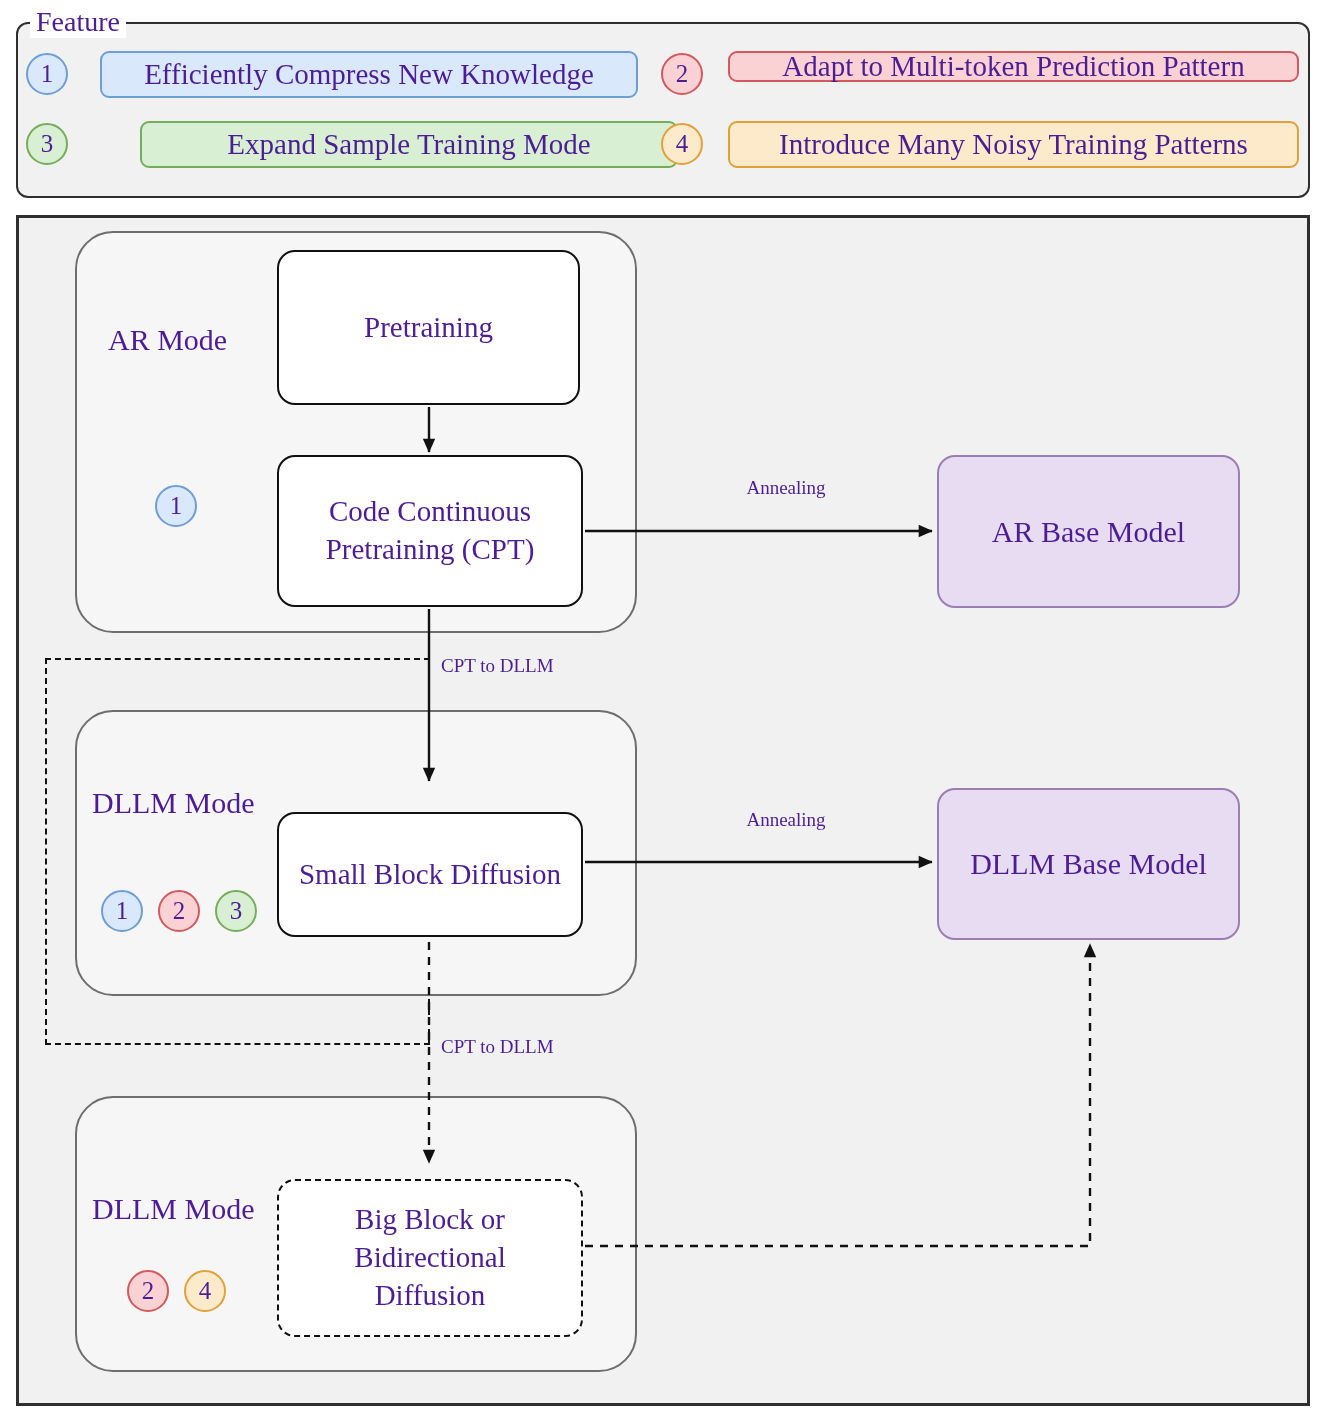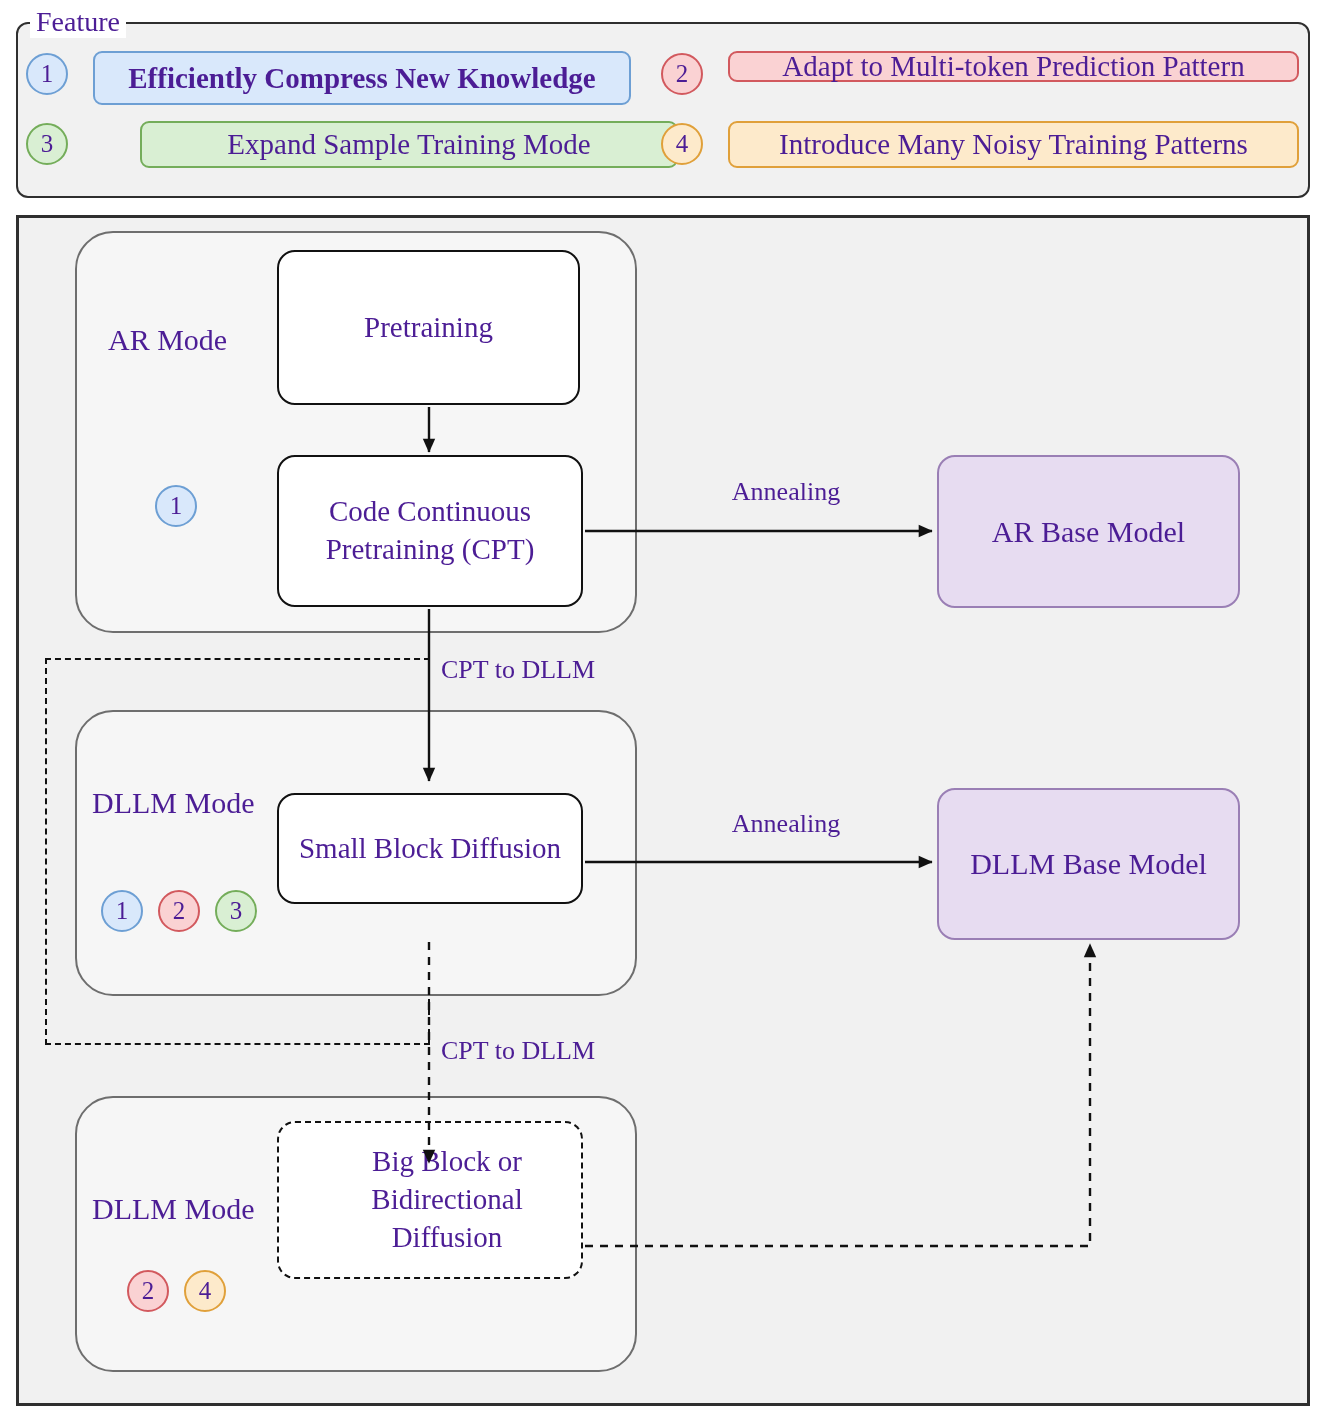--- a/index.html
+++ b/index.html
@@ -71,21 +71,21 @@
   .model{
     border-radius:18px;
     border:2.2px solid;
     box-sizing:border-box;
     display:flex;align-items:center;justify-content:center;
     text-align:left;
     font-size:30px;
     z-index:3;
   }
   .glabel{font-size:30px;z-index:3;white-space:nowrap;}
-  .elabel{font-size:26px;z-index:5;white-space:nowrap;}
+  .elabel{font-size:19px;z-index:5;white-space:nowrap;}
   .elabel.center{text-align:center;}
   .dashed-rect{
     border:2px dashed #111;
     box-sizing:border-box;
     z-index:1;
   }
   #edges{
     position:absolute;left:0;top:0;
     z-index:4;
     pointer-events:none;
@@ -95,21 +95,21 @@
 <body>
 
 <div id="canvas">
 
   <div class="abs legendbox" style="left:16px;top:22px;width:1294px;height:176px;"></div>
   <div class="abs legend-title" style="left:30px;top:7px;">Feature</div>
 
   <div class="abs circle" style="left: 26px; top: 53px; background-color: rgb(217, 232, 251); border-color: rgb(109, 159, 212);">
     <span>1</span>
   </div>
-  <div class="abs pill" style="left: 93px; top: 51px; width: 538px; height: 54px; background-color: rgb(217, 232, 251); border-color: rgb(109, 159, 212); font-weight: bold;">
+  <div class="abs pill" style="left: 100px; top: 51px; width: 538px; height: 47px; background-color: rgb(217, 232, 251); border-color: rgb(109, 159, 212);">
     <span>Efficiently Compress New Knowledge</span>
   </div>
 
   <div class="abs circle" style="left: 661px; top: 53px; background-color: rgb(250, 210, 211); border-color: rgb(210, 89, 94);">
     <span>2</span>
   </div>
   <div class="abs pill" style="left: 728px; top: 51px; width: 571px; height: 31px; background-color: rgb(250, 210, 211); border-color: rgb(210, 89, 94);">
     <span>Adapt to Multi-token Prediction Pattern</span>
   </div>
 
@@ -161,25 +161,25 @@
   </div>
 
   <div class="abs node" style="left:277px;top:250px;width:303px;height:155px;">
     <span>Pretraining</span>
   </div>
 
   <div class="abs node" style="left:277px;top:455px;width:306px;height:152px;">
     <span>Code Continuous Pretraining (CPT)</span>
   </div>
 
-  <div class="abs node" style="left:277px;top:793px;width:306px;height:111px;">
+  <div class="abs node" style="left:277px;top:812px;width:306px;height:125px;">
     <span>Small Block Diffusion</span>
   </div>
 
-  <div class="abs node dashed" style="left:277px;top:1121px;width:306px;height:158px;justify-content:flex-end;">
+  <div class="abs node dashed" style="left:277px;top:1179px;width:306px;height:158px;">
     <span style="max-width:240px;">Big Block or Bidirectional Diffusion</span>
   </div>
 
   <div class="abs model" style="left: 937px; top: 455px; width: 303px; height: 153px; background-color: rgb(231, 220, 241); border-color: rgb(154, 127, 181);">
     <span>AR Base Model</span>
   </div>
 
   <div class="abs model" style="left: 937px; top: 788px; width: 303px; height: 152px; background-color: rgb(231, 220, 241); border-color: rgb(154, 127, 181);">
     <span>DLLM Base Model</span>
   </div>

